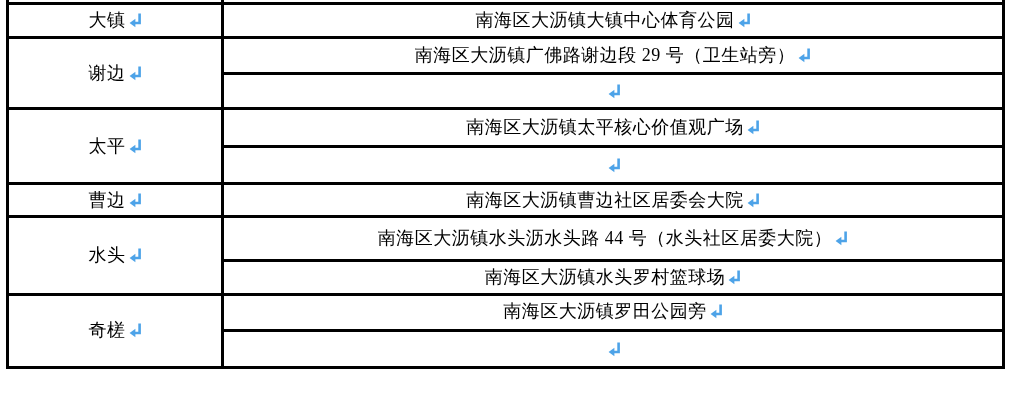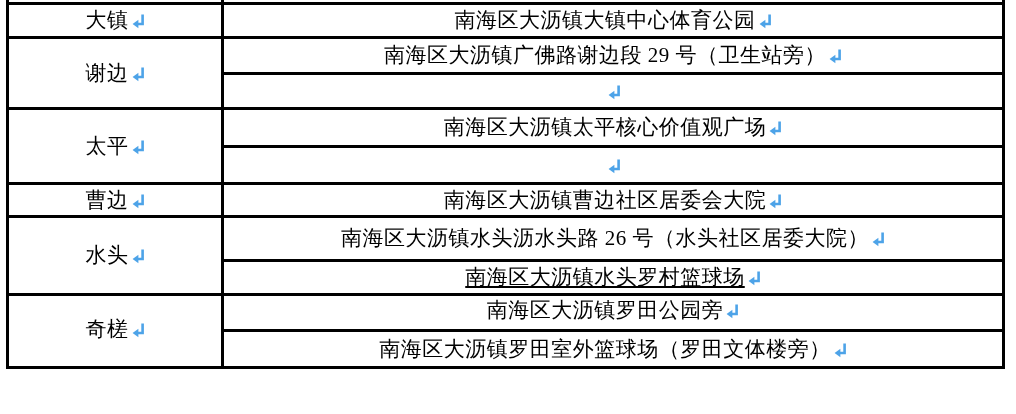--- a/index.html
+++ b/index.html
@@ -13,29 +13,29 @@
     font-family:"Liberation Serif","DejaVu Serif",serif;
   }
   table.doc-table{
     position:absolute; left:6px; top:-31px;
     width:996px; border-collapse:collapse; table-layout:fixed;
   }
   .doc-table td{
     border:3px solid var(--border);
     padding:0; margin:0;
     text-align:center; vertical-align:middle;
-    font-size:21px; color:var(--text);
+    font-size:18px; color:var(--text);
     line-height:1.15; white-space:nowrap; overflow:hidden;
   }
   .c-name{width:215px;}
   .c-addr{width:781px;}
   tr.r-partial{height:33px;}
   tr.r0{height:34px;} tr.r1{height:36px;} tr.r2{height:35px;}
   tr.r3{height:38px;font-family:Liberation Serif, serif;} tr.r4{height:37px;} tr.r5{height:33px;}
-  tr.r6{height:44px;font-family:Liberation Serif, serif;} tr.r7{height:34px;text-decoration:underline;} tr.r8{height:36px;font-family:Liberation Mono, monospace;}
+  tr.r6{height:44px;font-family:Liberation Serif, serif;} tr.r7{height:34px;} tr.r8{height:36px;font-family:Liberation Mono, monospace;}
   tr.r9{height:37px;}
   .mark{
     display:inline-block; margin-left:3px; vertical-align:-2px;
     color:var(--mark); line-height:0;
   }
   .mark svg{display:inline-block;}
   .txt{letter-spacing:0.5px;}
 </style>
 </head>
 <body>
@@ -106,21 +106,21 @@
                 <path d="M10.6 1.5 V 11 H 5" fill="none" stroke="currentColor" stroke-width="2.6"></path>
                 <path d="M6.4 6.8 L0.6 11 L6.4 15.2 Z" fill="currentColor"></path>
               </svg></span></td>
       </tr>
 
       <tr class="r6">
         <td rowspan="2"><span class="txt">水头</span><span class="mark"><svg width="13" height="16" viewBox="0 0 13 16">
                 <path d="M10.6 1.5 V 11 H 5" fill="none" stroke="currentColor" stroke-width="2.6"></path>
                 <path d="M6.4 6.8 L0.6 11 L6.4 15.2 Z" fill="currentColor"></path>
               </svg></span></td>
-        <td><span class="txt">南海区大沥镇水头沥水头路 26 号（水头社区居委大院）</span><span class="mark"><svg width="13" height="16" viewBox="0 0 13 16">
+        <td><span class="txt">南海区大沥镇水头沥水头路 44 号（水头社区居委大院）</span><span class="mark"><svg width="13" height="16" viewBox="0 0 13 16">
                 <path d="M10.6 1.5 V 11 H 5" fill="none" stroke="currentColor" stroke-width="2.6"></path>
                 <path d="M6.4 6.8 L0.6 11 L6.4 15.2 Z" fill="currentColor"></path>
               </svg></span></td>
       </tr>
       <tr class="r7">
         <td><span class="txt">南海区大沥镇水头罗村篮球场</span><span class="mark"><svg width="13" height="16" viewBox="0 0 13 16">
                 <path d="M10.6 1.5 V 11 H 5" fill="none" stroke="currentColor" stroke-width="2.6"></path>
                 <path d="M6.4 6.8 L0.6 11 L6.4 15.2 Z" fill="currentColor"></path>
               </svg></span></td>
       </tr>
@@ -129,20 +129,20 @@
         <td rowspan="2"><span class="txt">奇槎</span><span class="mark"><svg width="13" height="16" viewBox="0 0 13 16">
                 <path d="M10.6 1.5 V 11 H 5" fill="none" stroke="currentColor" stroke-width="2.6"></path>
                 <path d="M6.4 6.8 L0.6 11 L6.4 15.2 Z" fill="currentColor"></path>
               </svg></span></td>
         <td><span class="txt">南海区大沥镇罗田公园旁</span><span class="mark"><svg width="13" height="16" viewBox="0 0 13 16">
                 <path d="M10.6 1.5 V 11 H 5" fill="none" stroke="currentColor" stroke-width="2.6"></path>
                 <path d="M6.4 6.8 L0.6 11 L6.4 15.2 Z" fill="currentColor"></path>
               </svg></span></td>
       </tr>
       <tr class="r9">
-        <td><span class="txt">南海区大沥镇罗田室外篮球场（罗田文体楼旁）</span><span class="mark"><svg width="13" height="16" viewBox="0 0 13 16">
+        <td><span class="mark"><svg width="13" height="16" viewBox="0 0 13 16">
                 <path d="M10.6 1.5 V 11 H 5" fill="none" stroke="currentColor" stroke-width="2.6"></path>
                 <path d="M6.4 6.8 L0.6 11 L6.4 15.2 Z" fill="currentColor"></path>
               </svg></span></td>
       </tr>
     </tbody>
   </table>
 </div>
 
 </body></html>

